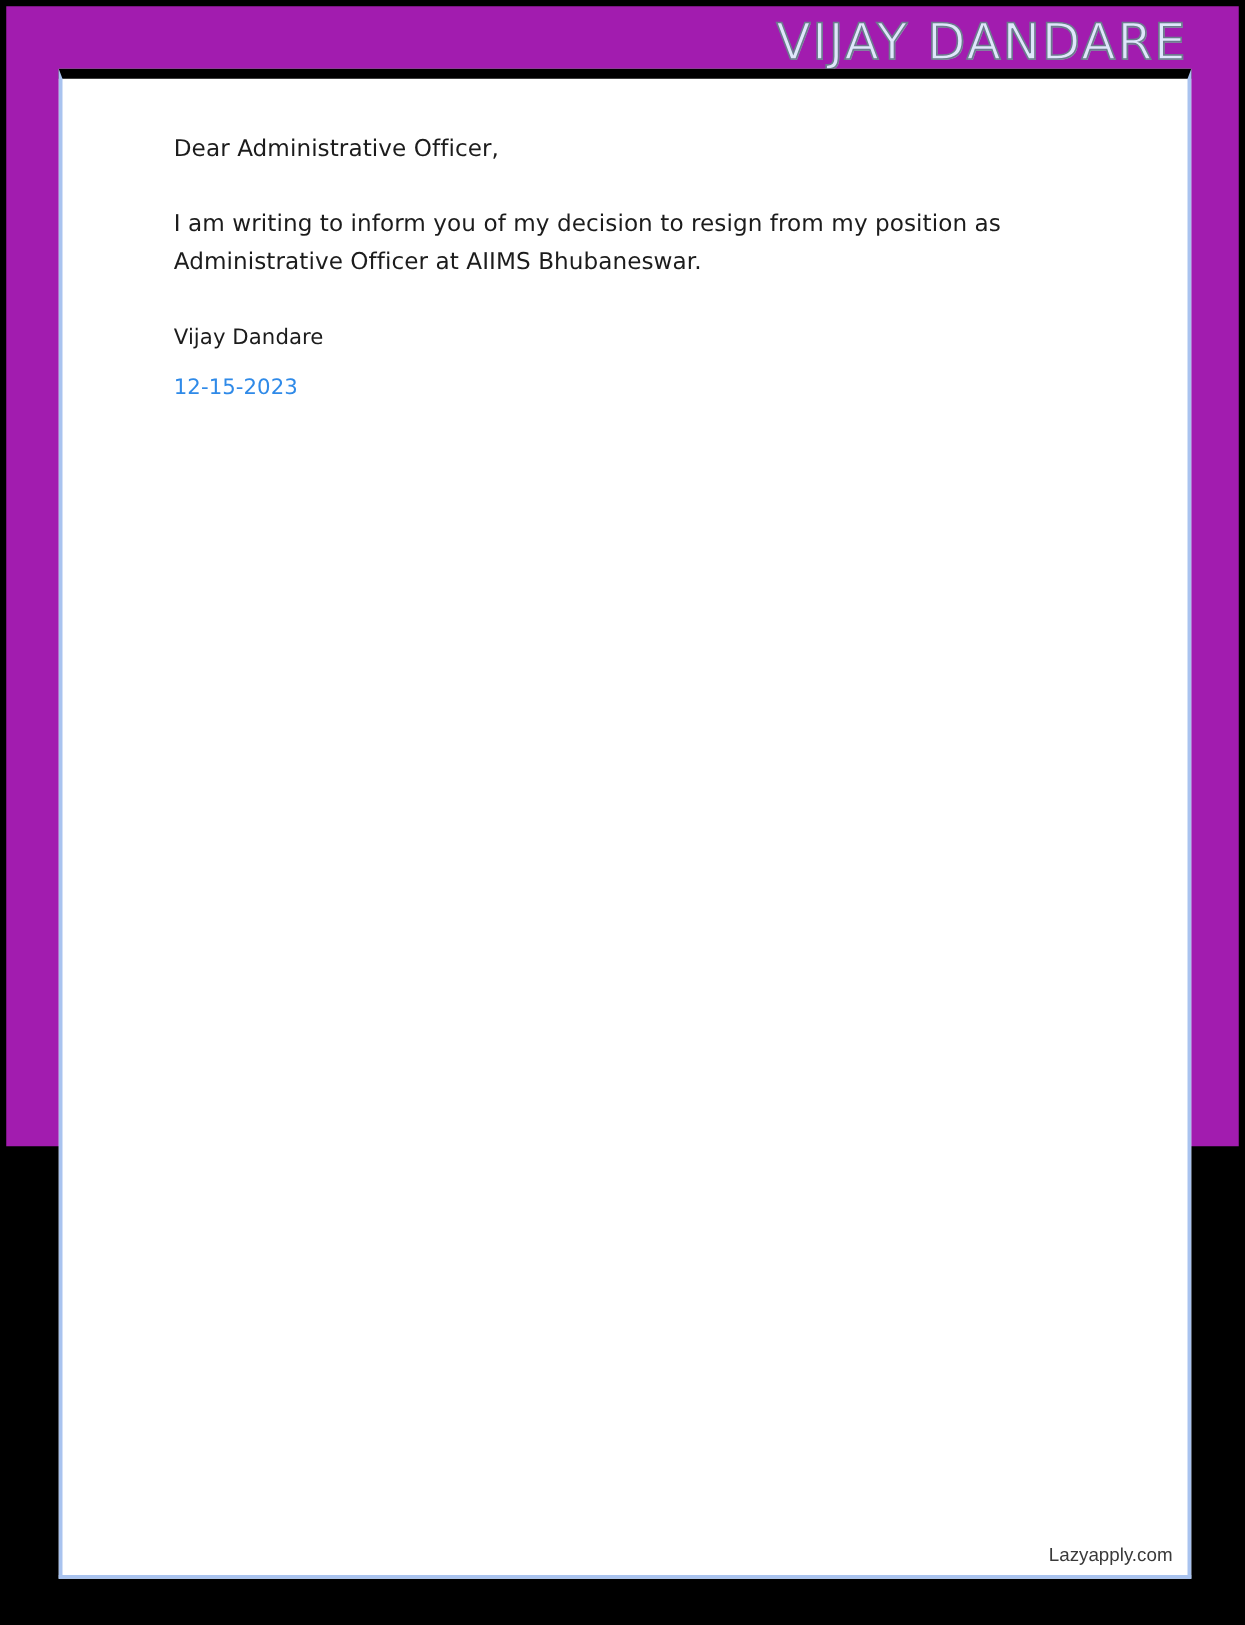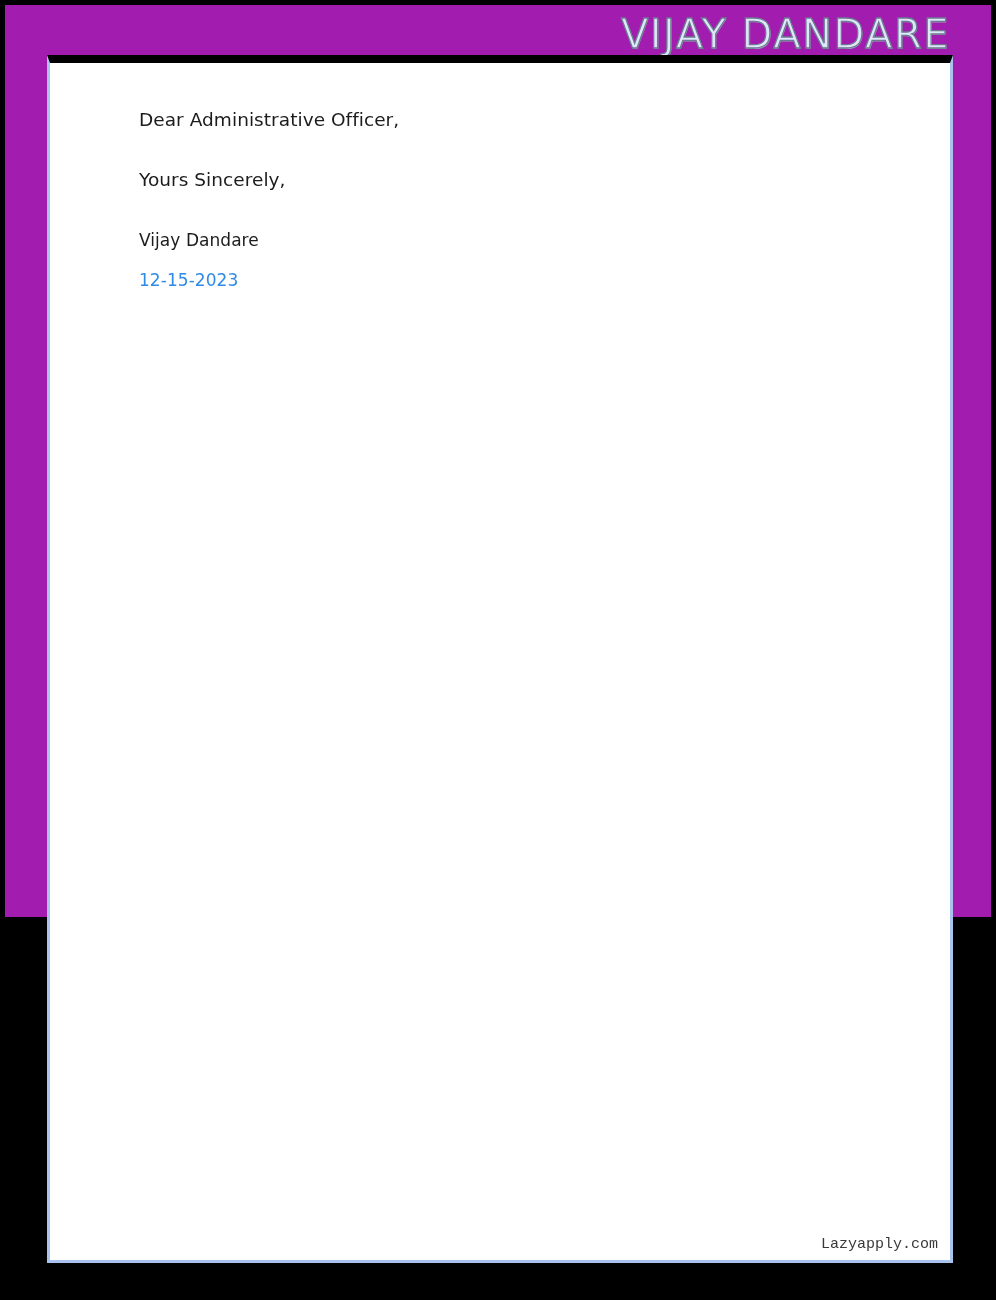--- a/index.html
+++ b/index.html
@@ -99,21 +99,21 @@
     line-height: 30px;
     color: #2f8ae8;
     letter-spacing: 0.05px;
   }
 
   
   .footer {
     position: absolute;
     right: 12px;
     bottom: 6px;
-    font-family: Liberation Mono, monospace;
+    font-family: Liberation Sans, sans-serif;
     font-size: 15px;
     line-height: 18px;
     color: #3a3a3a;
     text-align: center;
     white-space: nowrap;
   }
 </style>
 </head>
 <body>
 
@@ -123,24 +123,24 @@
     <div class="header-band">
       <div class="doc-title">VIJAY DANDARE</div>
     </div>
 
     <div class="letter-card">
 
       <div class="letter-body">
 
         <p class="para salutation">Dear Administrative Officer,</p>
 
+        <p class="para">I am writing to inform you of my decision to resign from my position as Administrative Officer at AIIMS Bhubaneswar.</p>
 
 
 
-        <p class="para closing">Yours Sincerely,</p>
 
         <p class="para signature">Vijay Dandare</p>
 
         <p class="date-line">12-15-2023</p>
 
       </div>
 
       <div class="footer">Lazyapply.com</div>
 
     </div>

